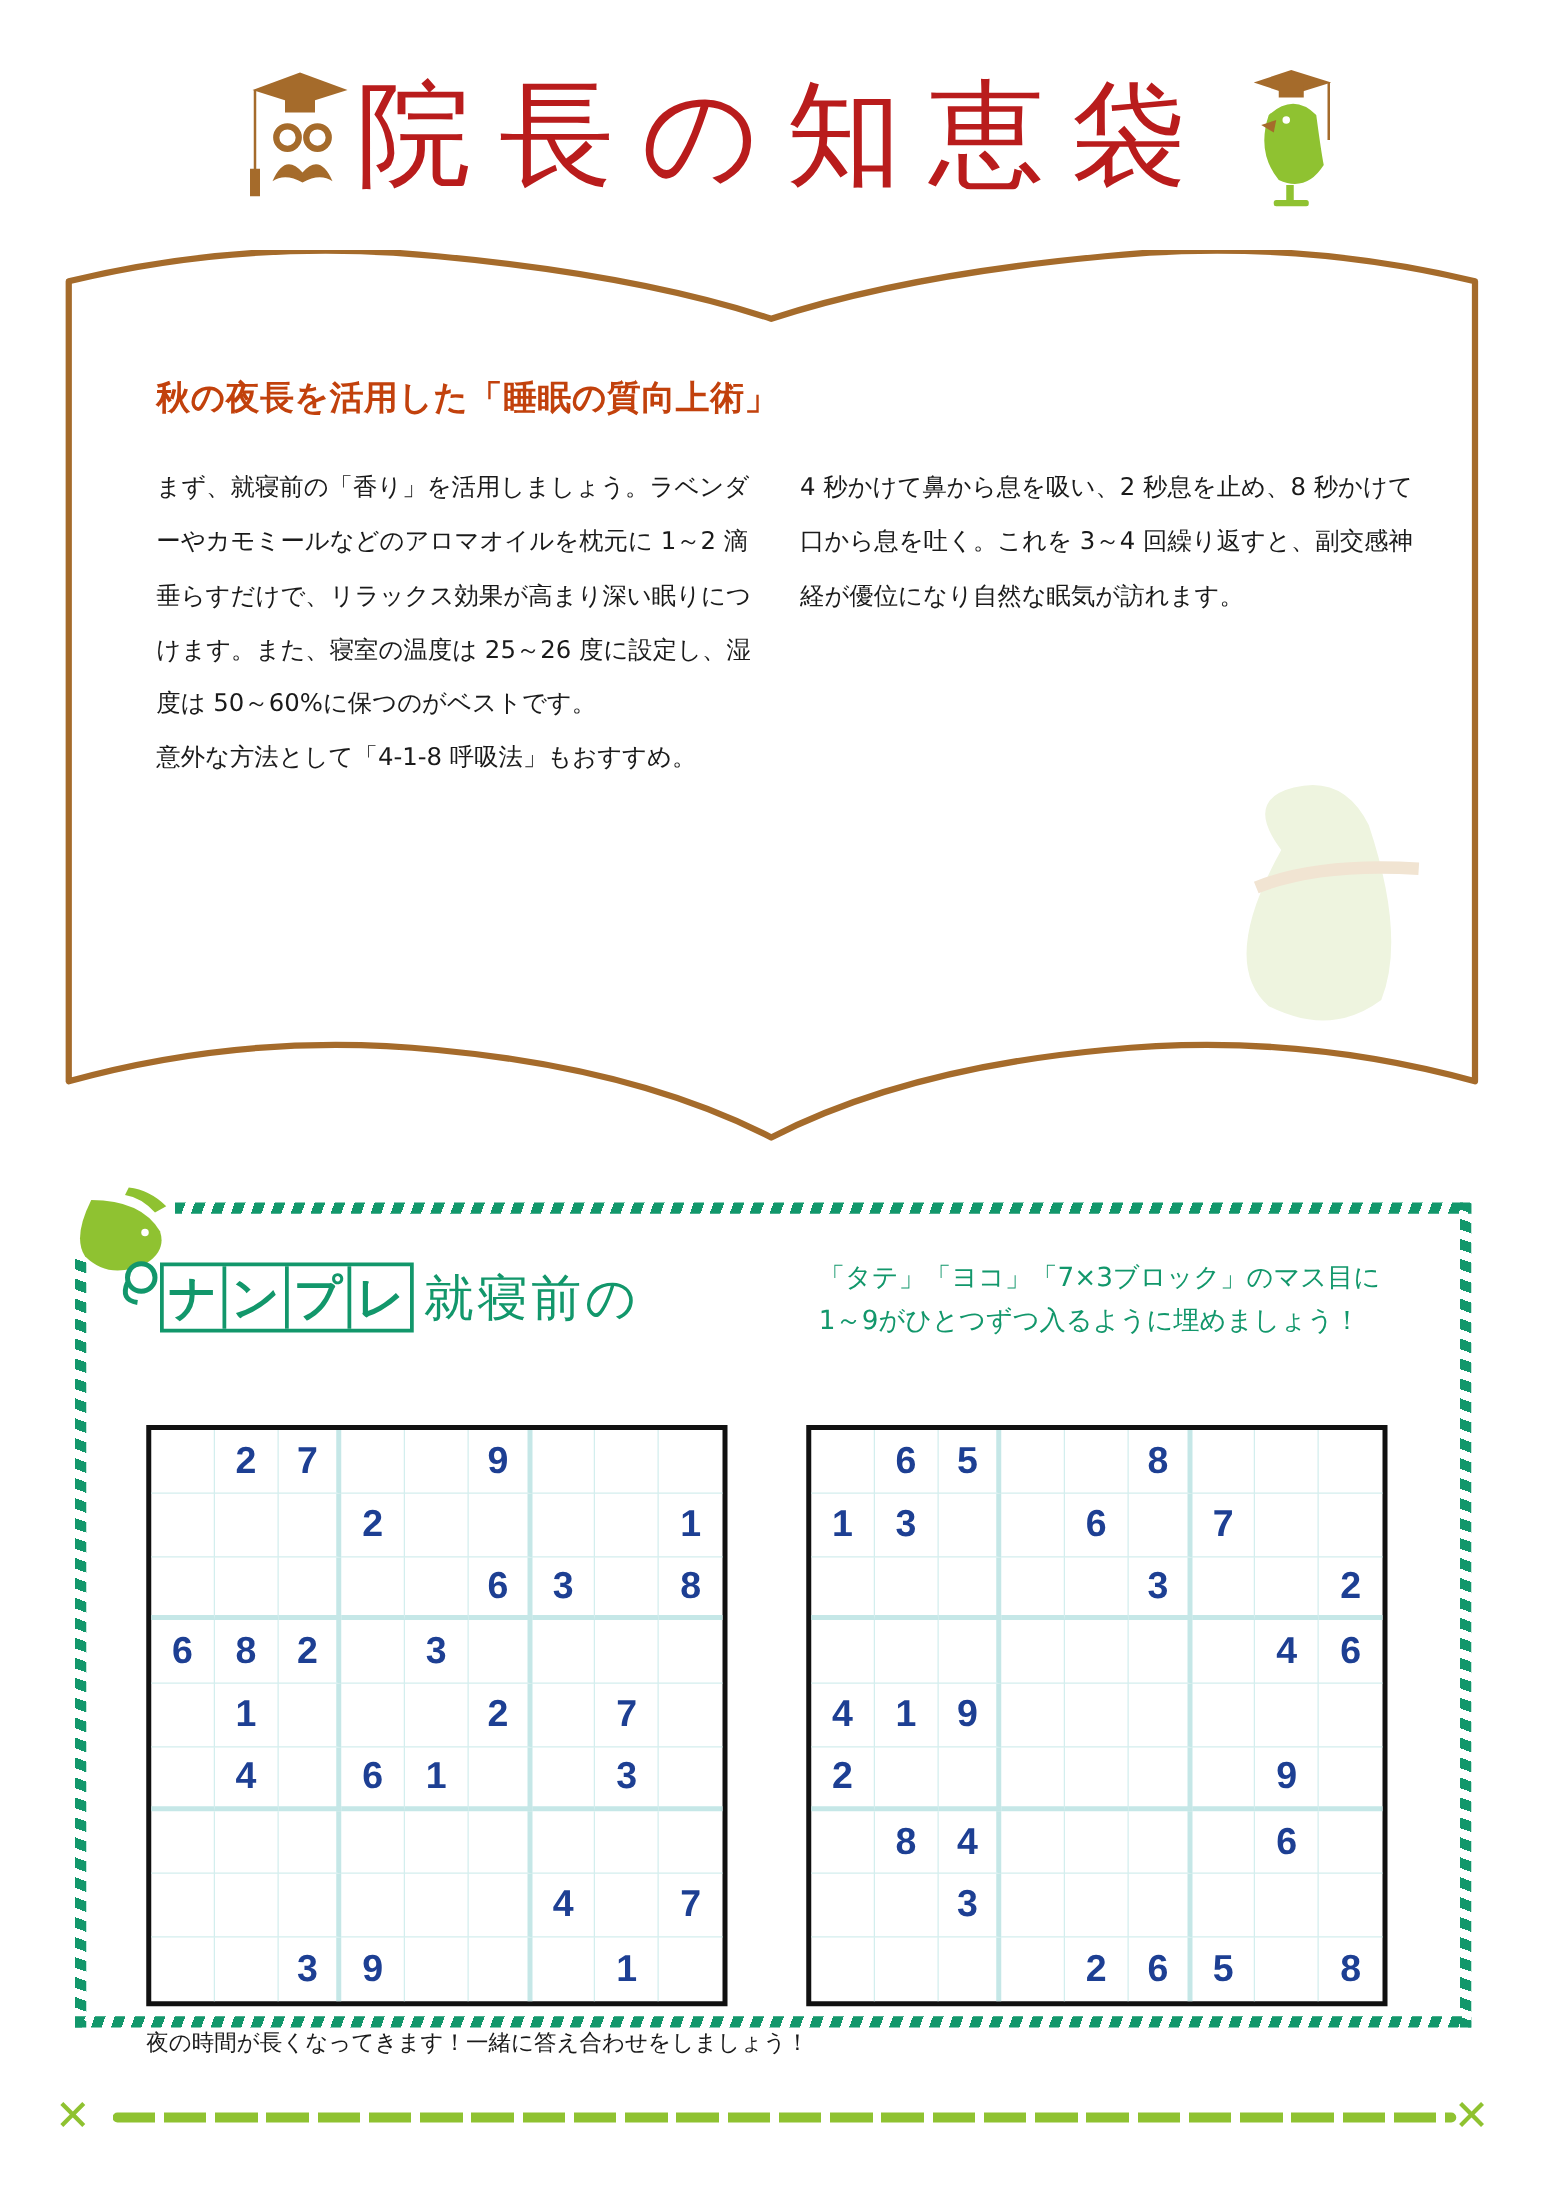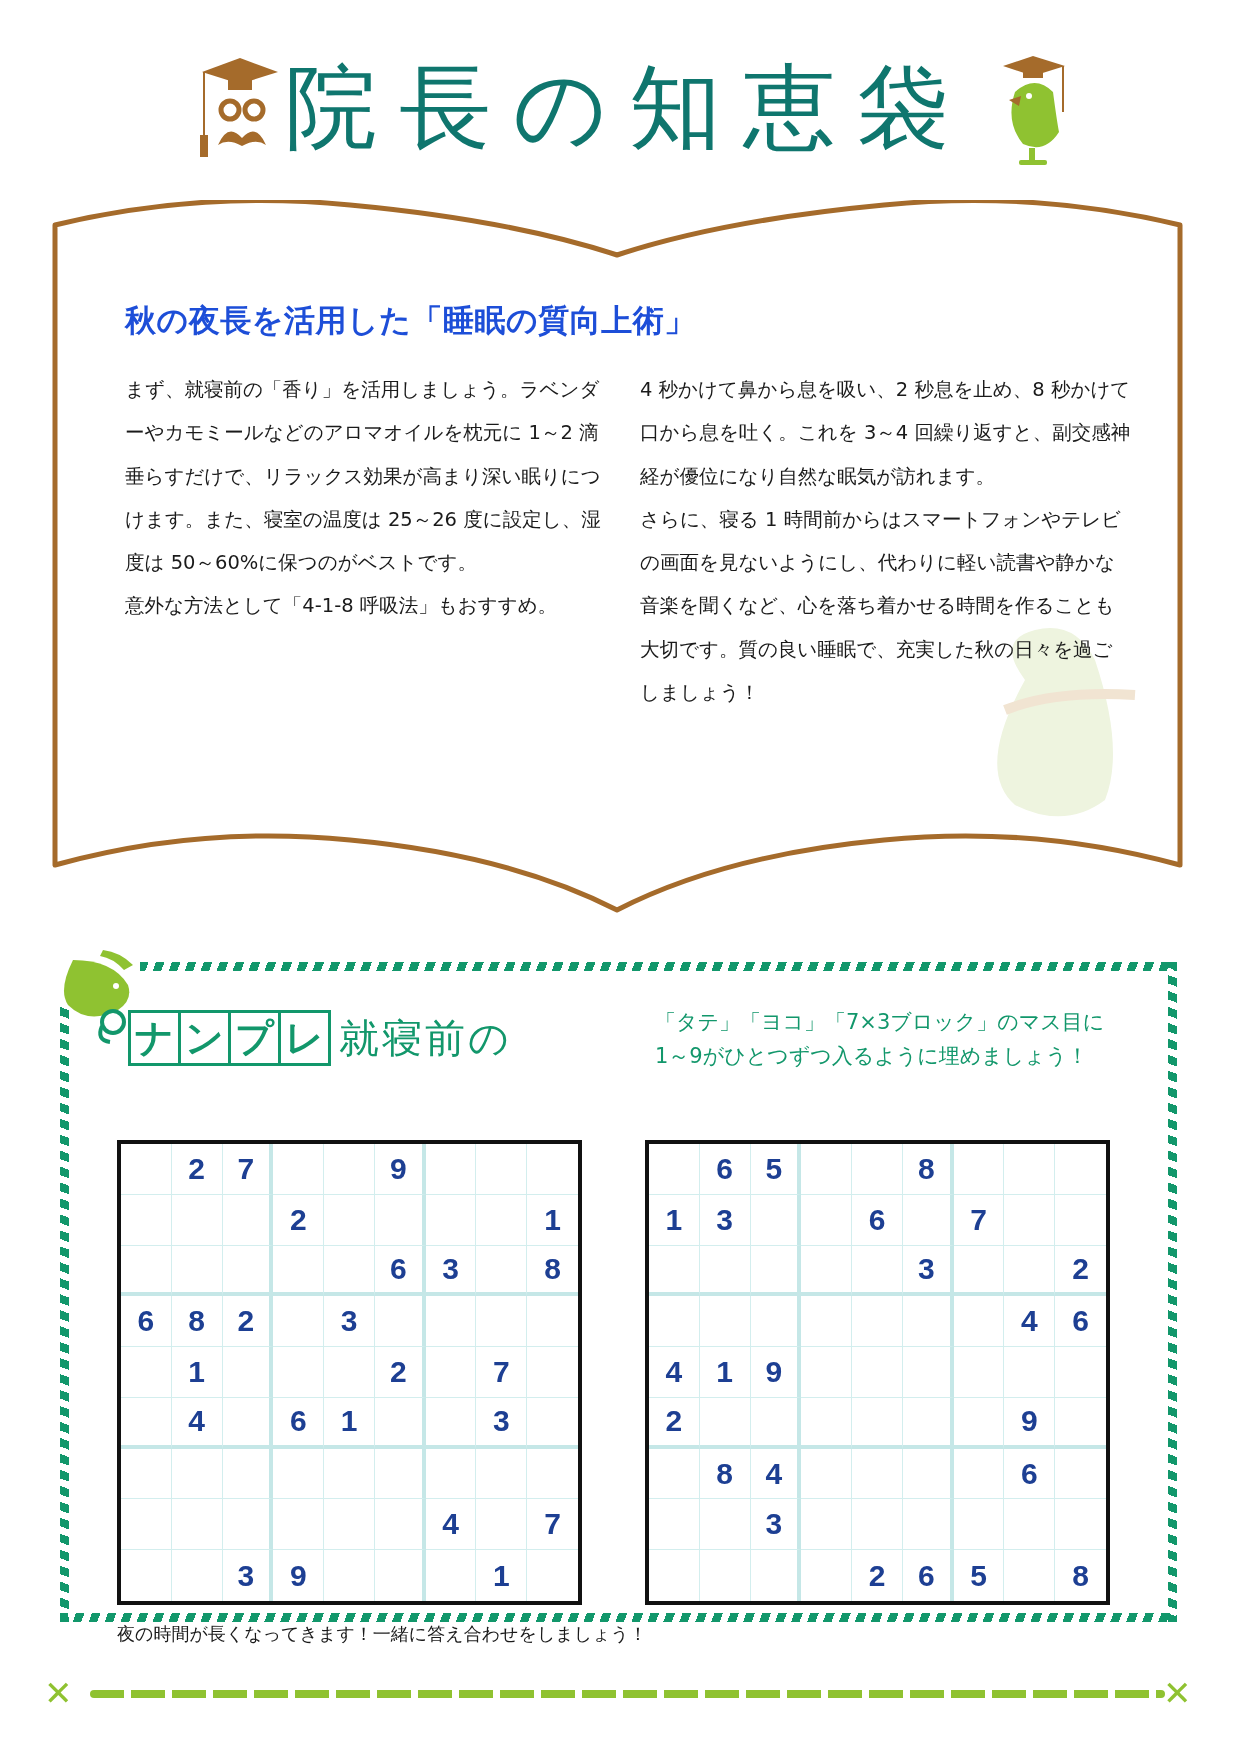--- a/index.html
+++ b/index.html
@@ -2,30 +2,30 @@
 <html><head>
 <meta charset="utf-8">
 <style>
   html, body { margin:0; padding:0; background:#ffffff; }
   body { width:1241px; height:1752px; position:relative; overflow:hidden;
          font-family:"DejaVu Sans", "Liberation Sans", sans-serif; color:#1a1a1a; }
 
   
   .header { position:absolute; left:0; top:30px; width:1241px; height:150px; }
   .header-title { position:absolute; left:285px; top:18px; font-family:"DejaVu Serif", serif;
-                  font-size:92px; letter-spacing:22px; color:#0f766e; font-weight:normal; line-height:120px; }
+                  font-size:92px; letter-spacing:22px; color:#b91c1c; font-weight:normal; line-height:120px; }
   .prof-icon { position:absolute; left:200px; top:20px; width:80px; height:120px; }
   .bird-icon { position:absolute; left:995px; top:22px; width:75px; height:120px; }
 
   
   .book { position:absolute; left:50px; top:200px; width:1135px; height:720px; }
   .book svg.frame { position:absolute; left:0; top:0; }
   .book-bag { position:absolute; left:965px; top:620px; width:180px; height:230px; }
-  .book-title { position:absolute; left:125px; top:300px; font-size:31px; font-weight:bold;
-                color:#1d4ed8; font-family:"DejaVu Sans", sans-serif; letter-spacing:0.5px; }
+  .book-title { position:absolute; left:125px; top:300px; font-size:27px; font-weight:bold;
+                color:#c2410c; font-family:"DejaVu Sans", sans-serif; letter-spacing:0.5px; }
   .col { position:absolute; top:368px; width:492px; font-size:19.5px; line-height:43.3px; }
   .col.left { left:125px; }
   .col.right { left:640px; }
   .col p { margin:0; }
 
   
   .puzzle-box { position:absolute; left:60px; top:962px; width:1117px; height:660px;
                 box-sizing:border-box; }
   .stripe-top, .stripe-bottom { position:absolute; height:9px;
      background:repeating-linear-gradient(110deg, #12976b 0 8px, transparent 8px 15px); }
@@ -106,21 +106,20 @@
 </div>
 
 <div class="book-title">秋の夜長を活用した「睡眠の質向上術」</div>
 
 <div class="col left">
   <p>まず、就寝前の「香り」を活用しましょう。ラベンダーやカモミールなどのアロマオイルを枕元に 1～2 滴垂らすだけで、リラックス効果が高まり深い眠りにつけます。また、寝室の温度は 25～26 度に設定し、湿度は 50～60%に保つのがベストです。</p>
   <p>意外な方法として「4-1-8 呼吸法」もおすすめ。</p>
 </div>
 <div class="col right">
   <p>4 秒かけて鼻から息を吸い、2 秒息を止め、8 秒かけて口から息を吐く。これを 3～4 回繰り返すと、副交感神経が優位になり自然な眠気が訪れます。</p>
-  <p>さらに、寝る 1 時間前からはスマートフォンやテレビの画面を見ないようにし、代わりに軽い読書や静かな音楽を聞くなど、心を落ち着かせる時間を作ることも大切です。質の良い睡眠で、充実した秋の日々を過ごしましょう！</p>
 </div>
 
 <div class="puzzle-box">
   <div class="stripe-top"></div>
   <div class="stripe-bottom"></div>
   <div class="stripe-left"></div>
   <div class="stripe-right"></div>
 </div>
 
 <svg class="puzzle-bird" viewBox="0 0 95 110">

